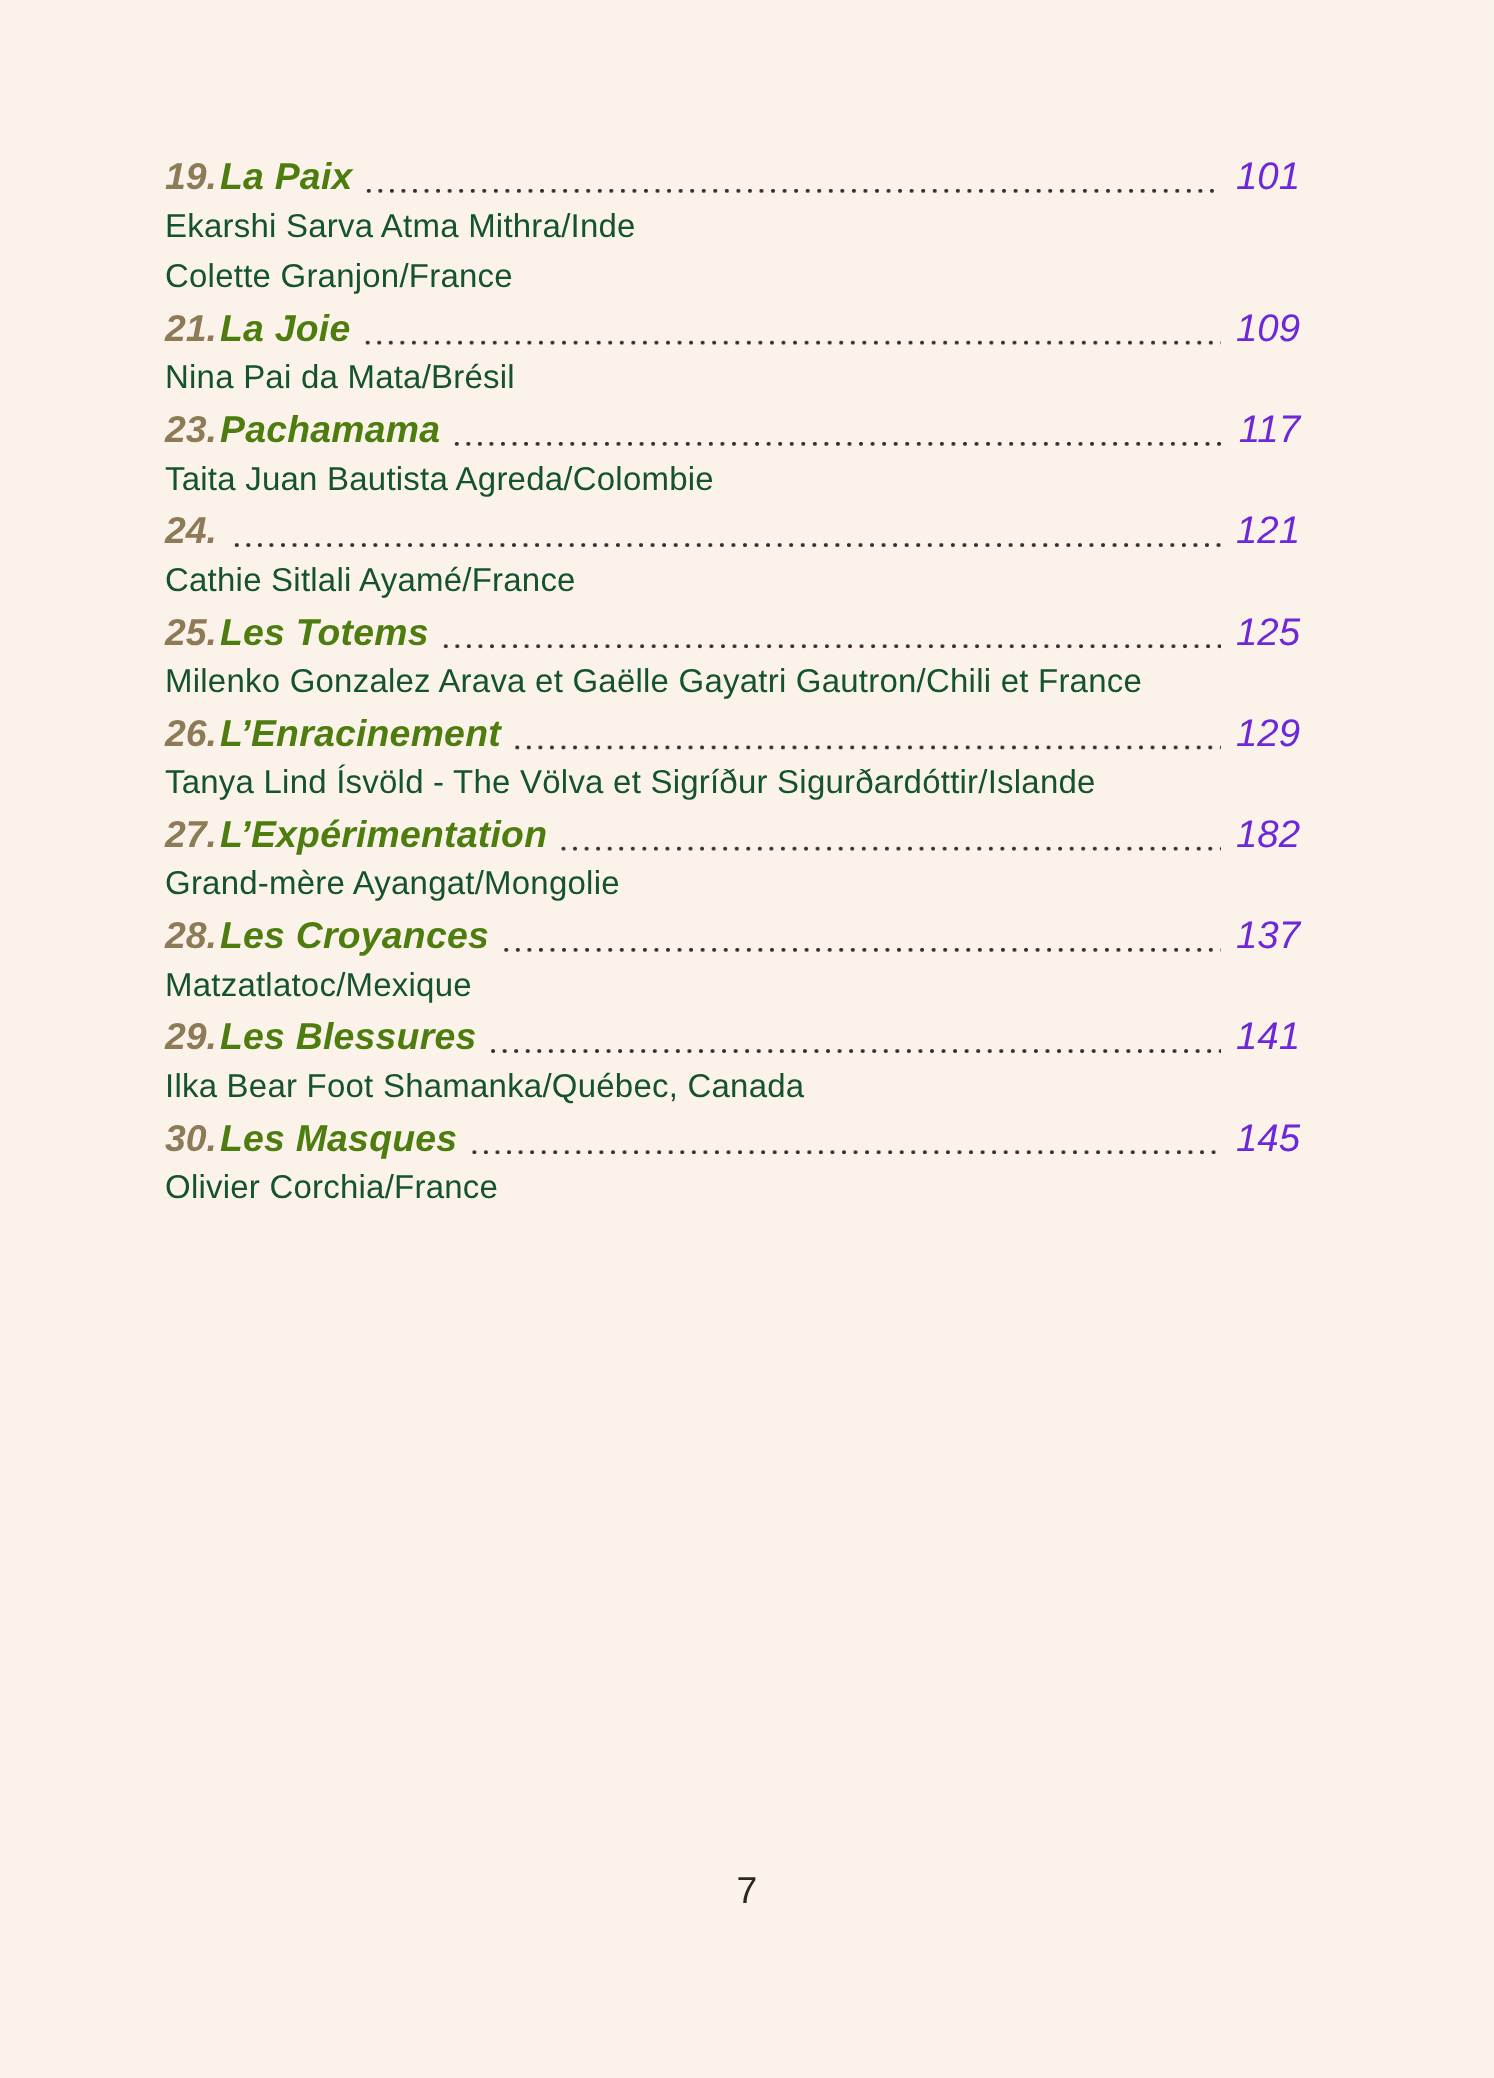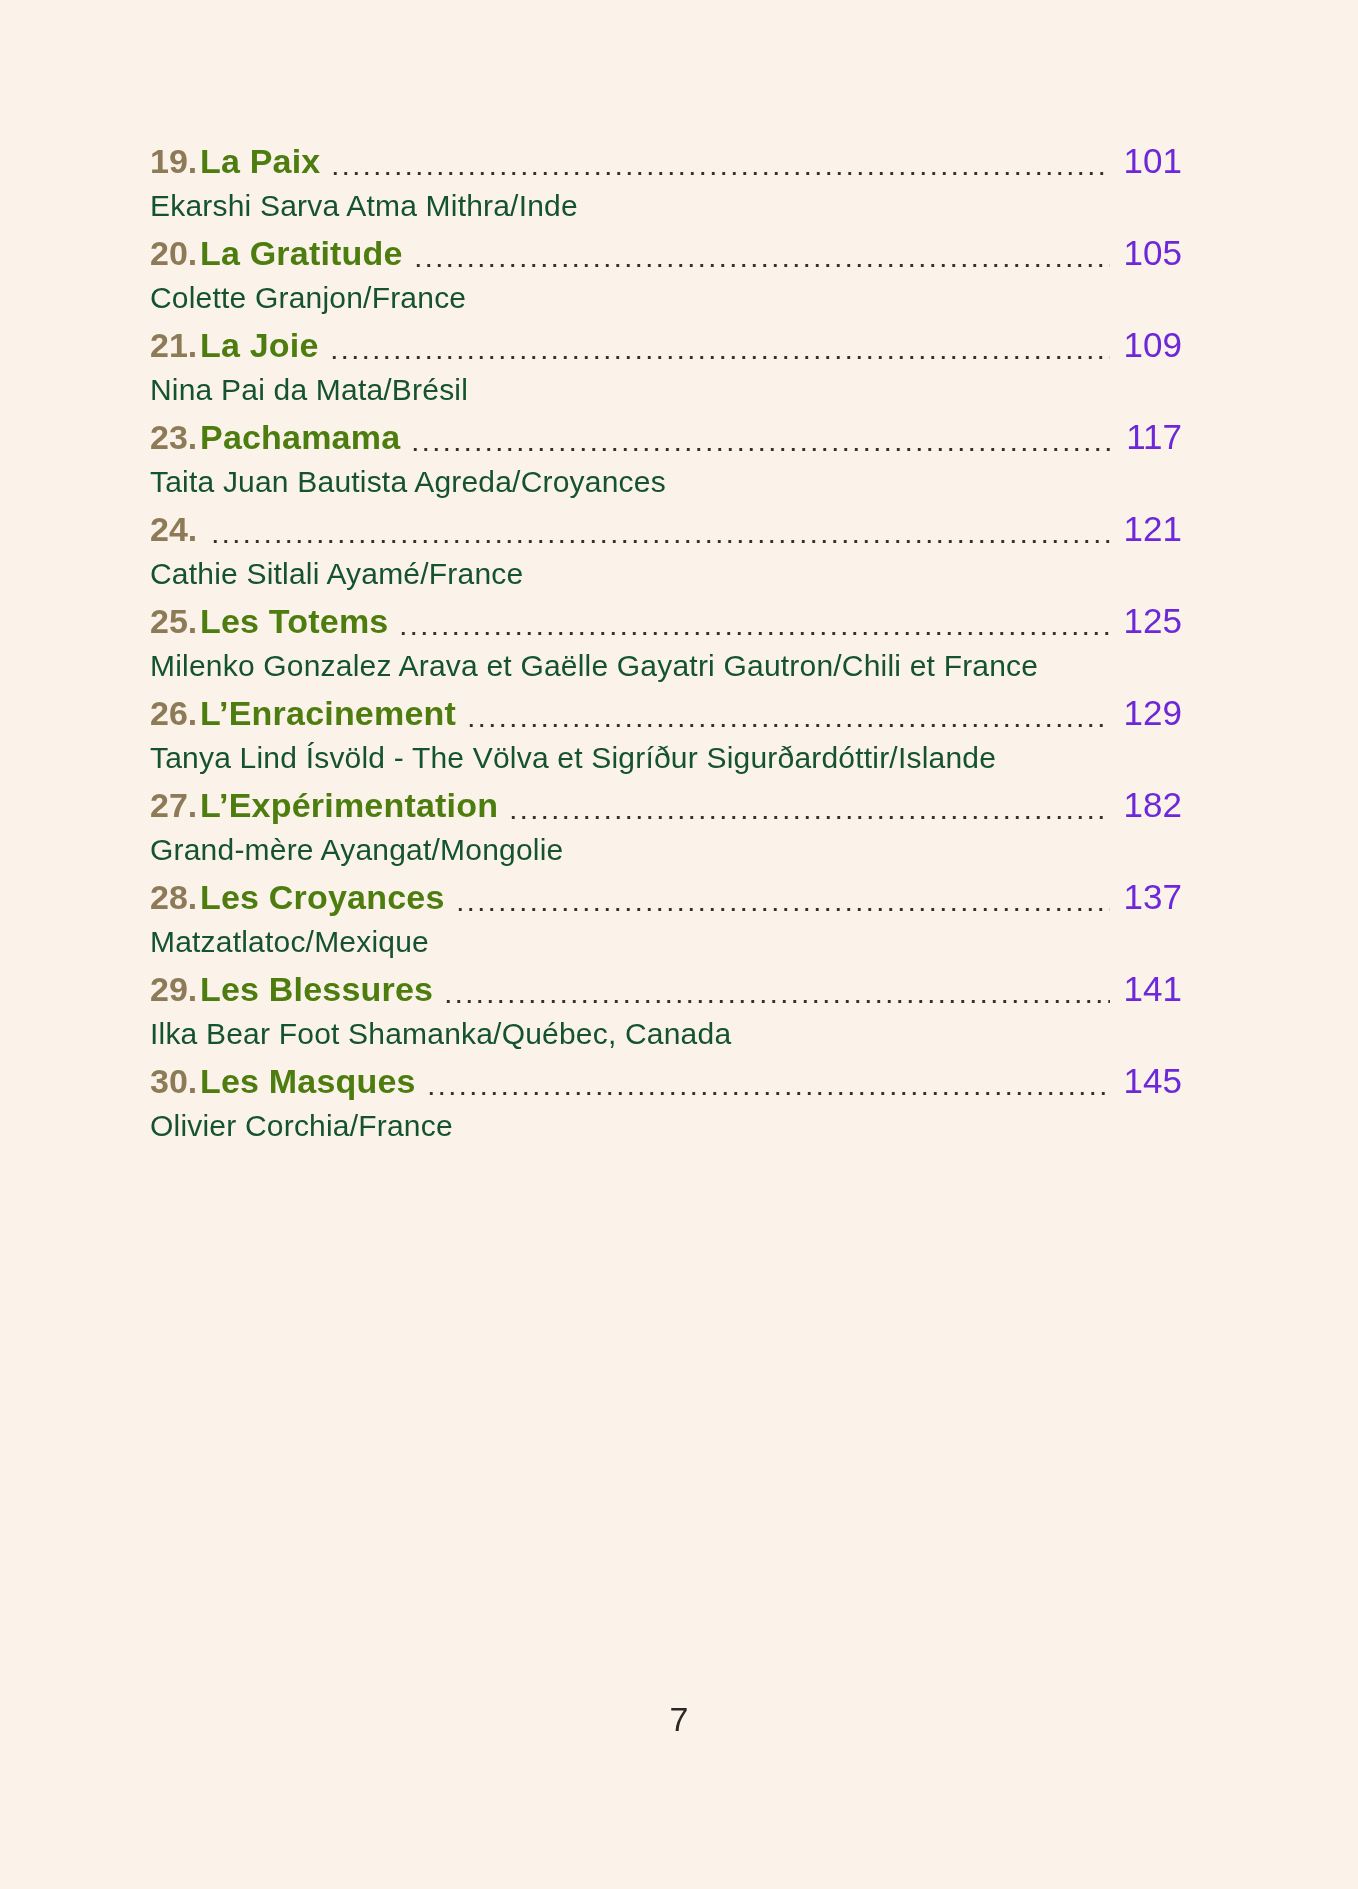--- a/index.html
+++ b/index.html
@@ -23,20 +23,21 @@
   }
   .entry {
     margin: 0 0 2px 0;
   }
   .entry-row {
     display: flex;
     align-items: baseline;
     font-size: 34px;
     line-height: 46px;
     white-space: nowrap;
+    font-style: italic;
   }
   .entry-num {
     flex: 0 0 auto;
     min-width: 50px;
     font-weight: 700;
     color: #8d7a57;
   }
   .entry-title {
     flex: 0 0 auto;
     font-weight: 600;
@@ -88,26 +89,20 @@
     <div class="entry-row">
       <span class="entry-num">19.</span>
       <span class="entry-title">La Paix</span>
       <span class="leader"></span>
       <span class="entry-page">101</span>
     </div>
     <p class="entry-author">Ekarshi Sarva Atma Mithra/Inde</p>
   </div>
 
   <div class="entry">
-    <div class="entry-row">
-      <span class="entry-num">20.</span>
-      <span class="entry-title">La Gratitude</span>
-      <span class="leader"></span>
-      <span class="entry-page">105</span>
-    </div>
     <p class="entry-author">Colette Granjon/France</p>
   </div>
 
   <div class="entry">
     <div class="entry-row">
       <span class="entry-num">21.</span>
       <span class="entry-title">La Joie</span>
       <span class="leader"></span>
       <span class="entry-page">109</span>
     </div>
@@ -115,21 +110,21 @@
   </div>
 
 
   <div class="entry">
     <div class="entry-row">
       <span class="entry-num">23.</span>
       <span class="entry-title">Pachamama</span>
       <span class="leader"></span>
       <span class="entry-page">117</span>
     </div>
-    <p class="entry-author">Taita Juan Bautista Agreda/Croyances</p>
+    <p class="entry-author">Taita Juan Bautista Agreda/Colombie</p>
   </div>
 
   <div class="entry">
     <div class="entry-row">
       <span class="entry-num">24.</span>
       <span class="leader"></span>
       <span class="entry-page">121</span>
     </div>
     <p class="entry-author">Cathie Sitlali Ayamé/France</p>
   </div>

